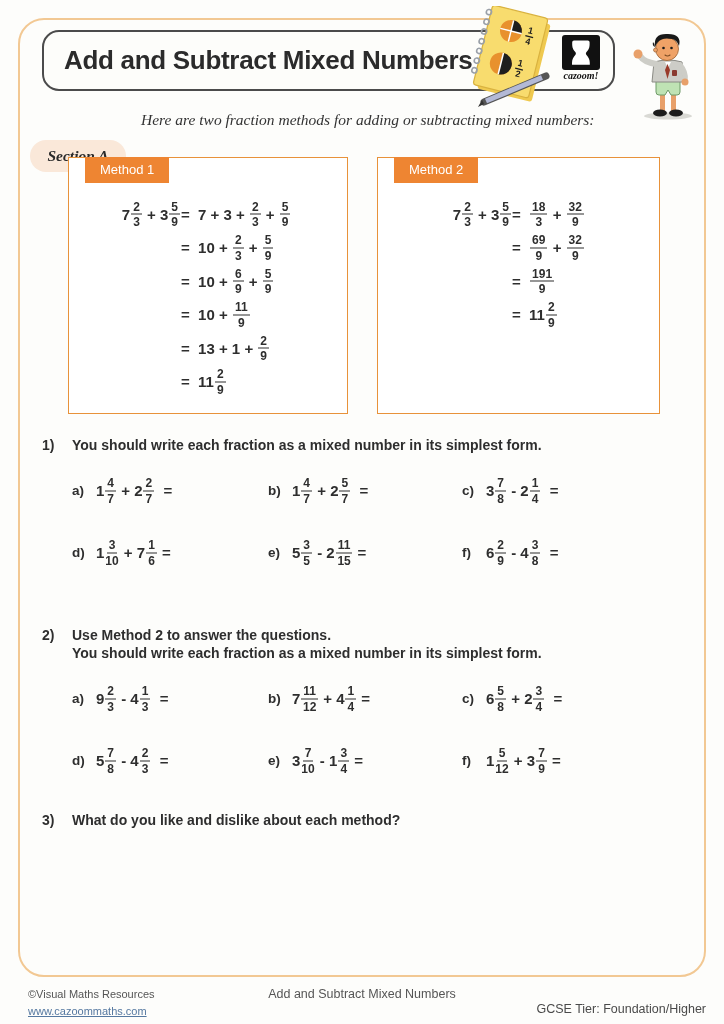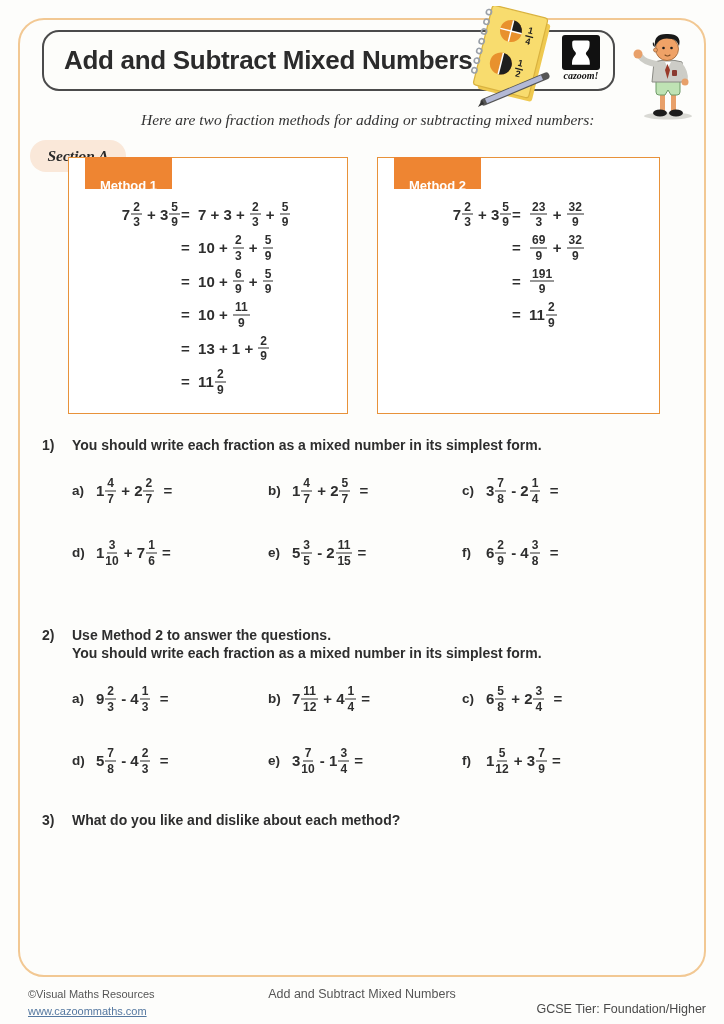--- a/index.html
+++ b/index.html
@@ -56,22 +56,22 @@
   }
   
   .method-box {
     position:absolute; top:157px; height:257px; background:#fff;
     border:1.5px solid var(--method-border,#E8923A);
   }
   .method-1 { left:68px;  width:280px; }
   .method-2 { left:377px; width:283px; }
   .method-tab {
     position:absolute; left:16px; top:-1px; height:26px; line-height:26px;
-    padding:16px 15px; background:var(--accent,#EE8532);
-    color:#fff; font-weight:bold; font-size:13px;
+    padding:0 15px; background:var(--accent,#EE8532);
+    color:#fff; font-weight:normal; font-size:13px;
   }
   .method-lines { padding-top:41px; }
   .method-1 .method-lines { padding-left:30px; }
   .method-2 .method-lines { padding-left:52px; }
   .m-line { display:flex; align-items:center; height:30px; margin-bottom:3.5px; }
   .m-lhs { width:82px; display:inline-flex; justify-content:flex-end; }
   .m-rhs { }
   
   .math { display:inline-flex; align-items:center; font-weight:bold; color:#2e2e2e; font-size:15px; }
   .math .mtext { white-space:pre; }
@@ -298,21 +298,21 @@
             </span>
             <span class="mtext"> + 3</span>
             <span class="frac">
               <span class="num">5</span>
               <span class="den">9</span>
             </span>
           </span>
           <span class="m-rhs math">
             <span class="mtext">=  </span>
             <span class="frac">
-              <span class="num">23</span>
+              <span class="num">18</span>
               <span class="den">3</span>
             </span>
             <span class="mtext"> + </span>
             <span class="frac">
               <span class="num">32</span>
               <span class="den">9</span>
             </span>
           </span>
         </div>
         <div class="m-line">

